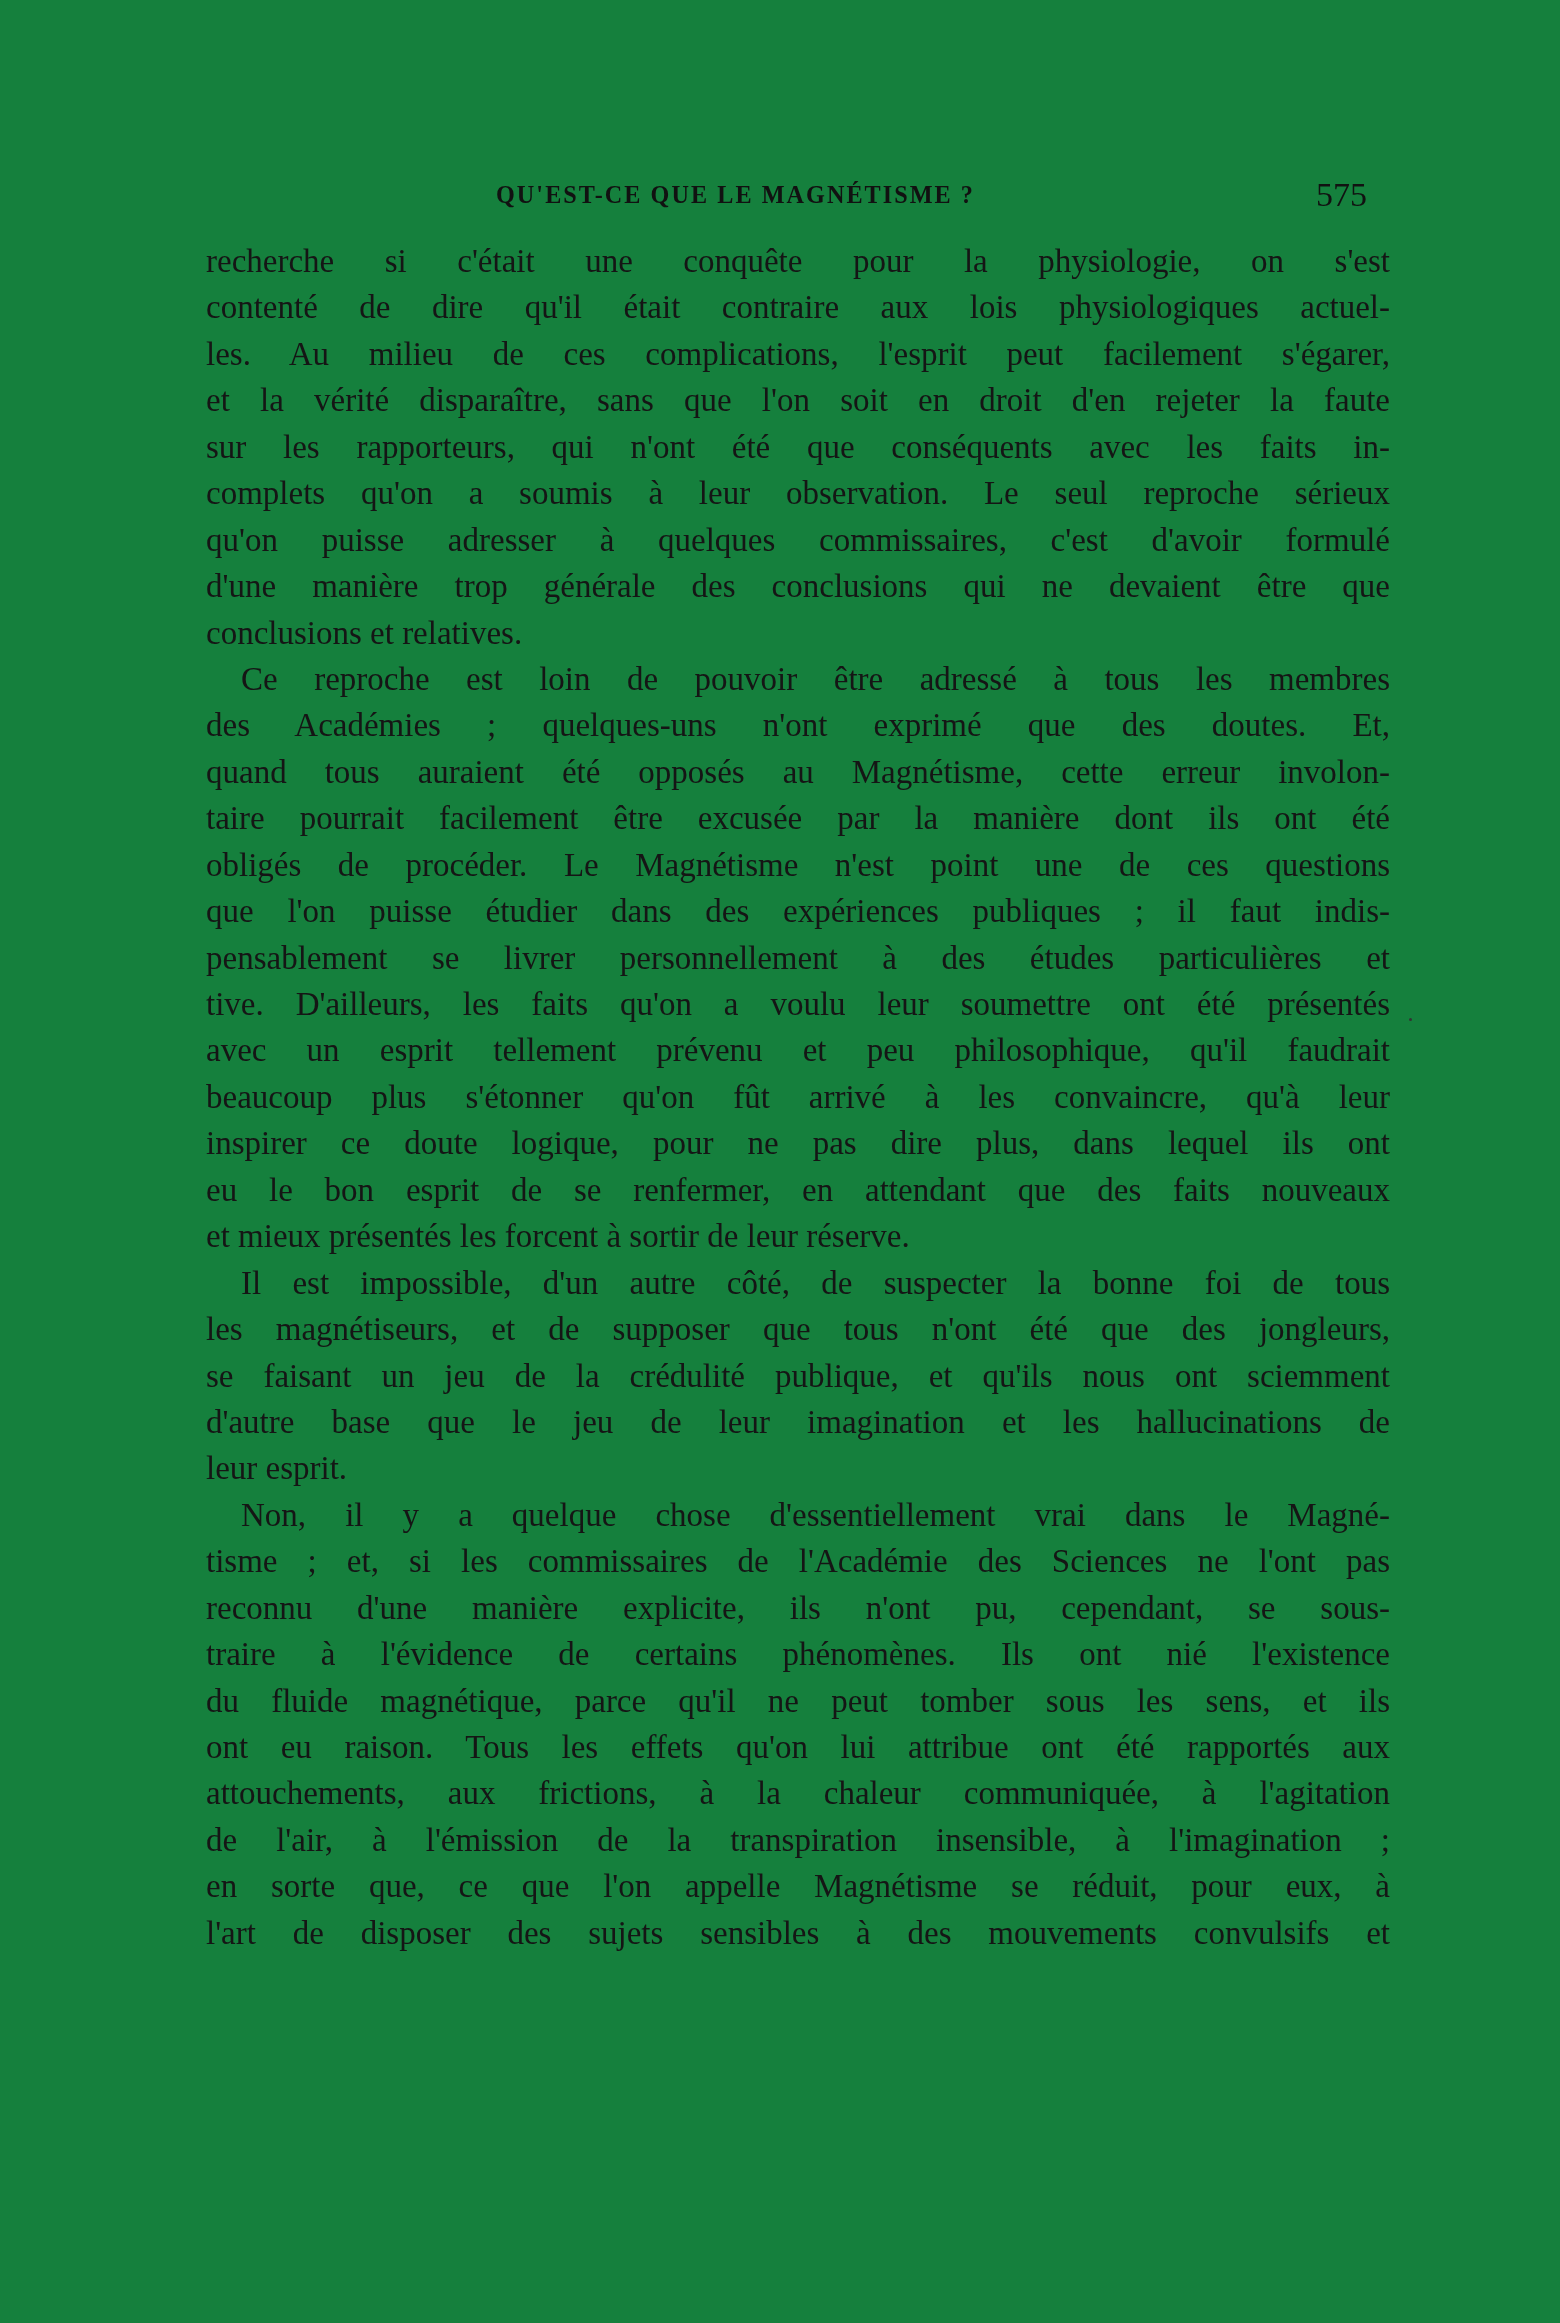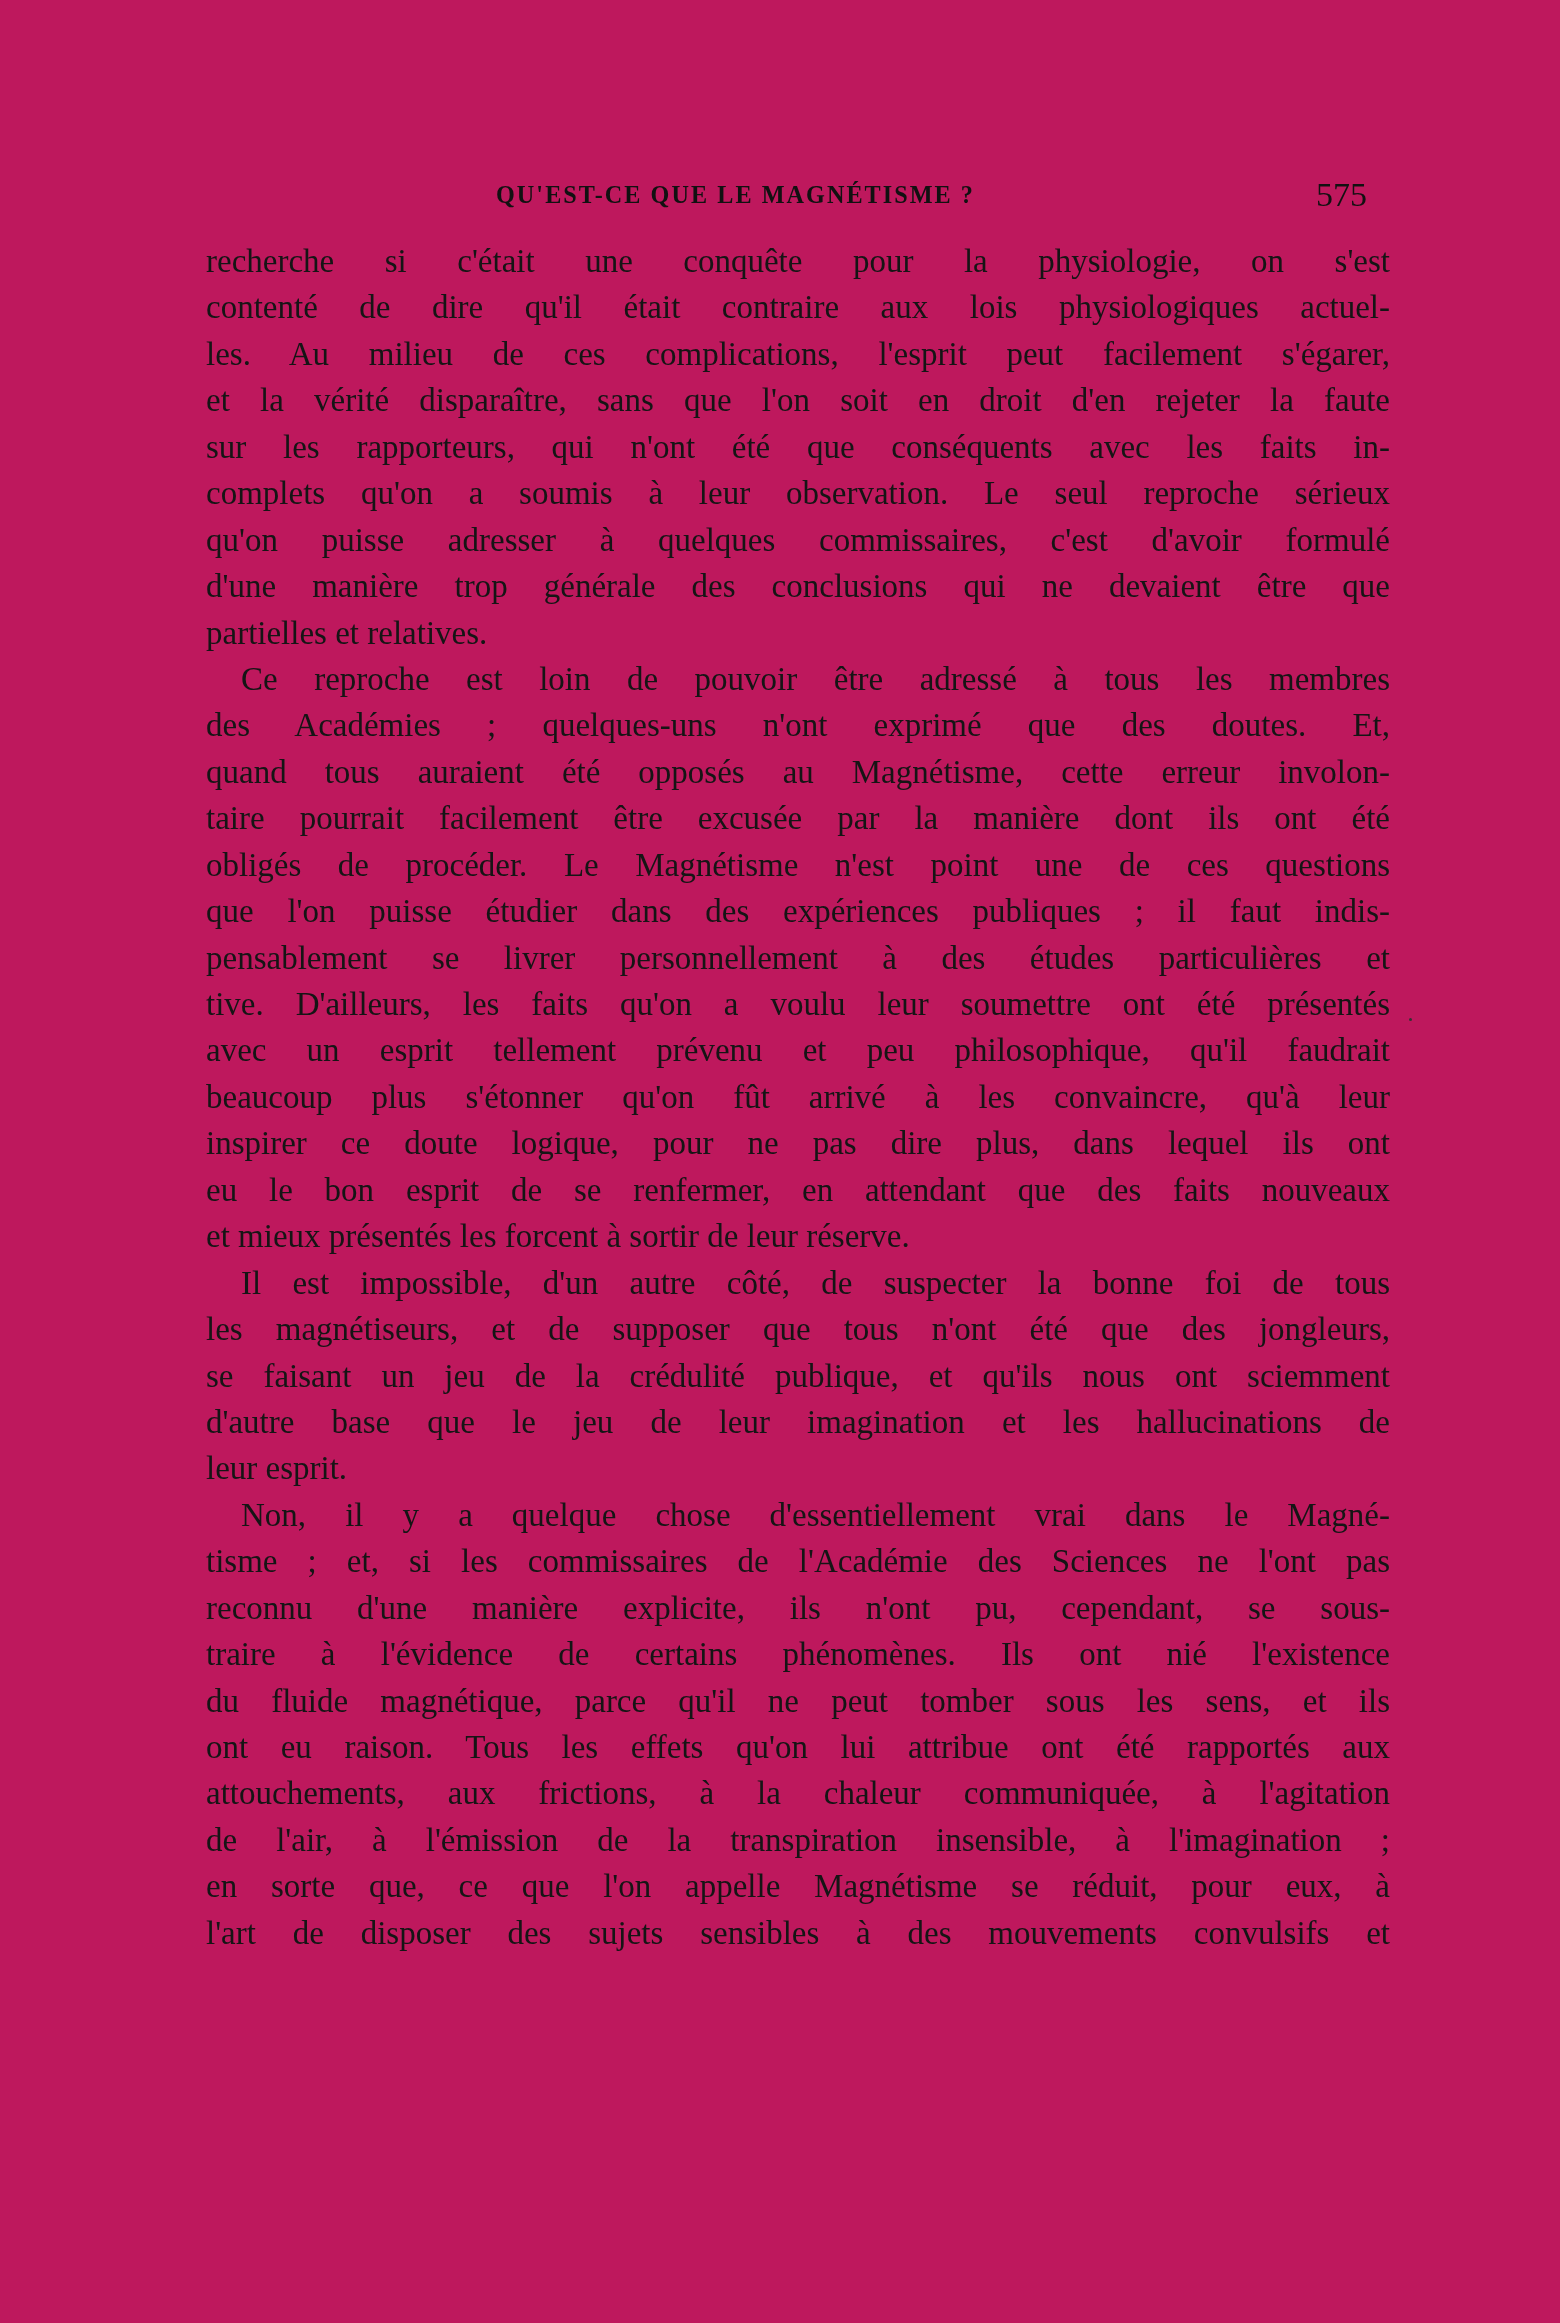--- a/index.html
+++ b/index.html
@@ -1,17 +1,17 @@
 <!DOCTYPE html>
 <html><head>
 <meta charset="utf-8">
 <style>
   html, body { margin: 0; padding: 0; background: #ffffff; }
   body { width: 1560px; height: 2323px; position: relative; overflow: hidden; }
-  .page { position: absolute; left: 0; top: 0; width: 1560px; height: 2323px; background: #be185d; text-decoration: underline; }
+  .page { position: absolute; left: 0; top: 0; width: 1560px; height: 2323px; background: #15803d; text-decoration: underline; }
   .running-head { position: absolute; top: 176px; left: 183px; width: 1184px; height: 40px; color: #111; font-family: "Liberation Serif", serif; }
   .running-title { position: absolute; left: 313px; top: 4px; font-size: 26px; letter-spacing: 2.2px; font-weight: bold; transform: scaleX(0.93); transform-origin: left center; white-space: nowrap; }
   .page-number { position: absolute; right: 0; top: 0; font-size: 34px; white-space: nowrap; }
   .body-text { position: absolute; left: 183px; top: 238px; width: 1184px; font-family: "Liberation Serif", serif; font-size: 33px; color: #151515; margin-left: 23px; }
   .line { height: 46.45px; line-height: 46.45px; white-space: nowrap; text-align: justify; text-align-last: justify; overflow: visible; }
   .line.last { text-align-last: left; }
   .line.indent { padding-left: 35px; }
   .stray-mark { position: absolute; left: 1409px; top: 1018px; width: 3px; height: 3px; background: #333; border-radius: 50%; }
 </style>
 </head>
@@ -27,21 +27,21 @@
 
     <div class="paragraph">
       <div class="line">recherche si c'était une conquête pour la physiologie, on s'est</div>
       <div class="line">contenté de dire qu'il était contraire aux lois physiologiques actuel-</div>
       <div class="line">les. Au milieu de ces complications, l'esprit peut facilement s'égarer,</div>
       <div class="line">et la vérité disparaître, sans que l'on soit en droit d'en rejeter la faute</div>
       <div class="line">sur les rapporteurs, qui n'ont été que conséquents avec les faits in-</div>
       <div class="line">complets qu'on a soumis à leur observation. Le seul reproche sérieux</div>
       <div class="line">qu'on puisse adresser à quelques commissaires, c'est d'avoir formulé</div>
       <div class="line">d'une manière trop générale des conclusions qui ne devaient être que</div>
-      <div class="line last">partielles et relatives.</div>
+      <div class="line last">conclusions et relatives.</div>
     </div>
 
     <div class="paragraph">
       <div class="line indent">Ce reproche est loin de pouvoir être adressé à tous les membres</div>
       <div class="line">des Académies ; quelques-uns n'ont exprimé que des doutes. Et,</div>
       <div class="line">quand tous auraient été opposés au Magnétisme, cette erreur involon-</div>
       <div class="line">taire pourrait facilement être excusée par la manière dont ils ont été</div>
       <div class="line">obligés de procéder. Le Magnétisme n'est point une de ces questions</div>
       <div class="line">que l'on puisse étudier dans des expériences publiques ; il faut indis-</div>
       <div class="line">pensablement se livrer personnellement à des études particulières et</div>

